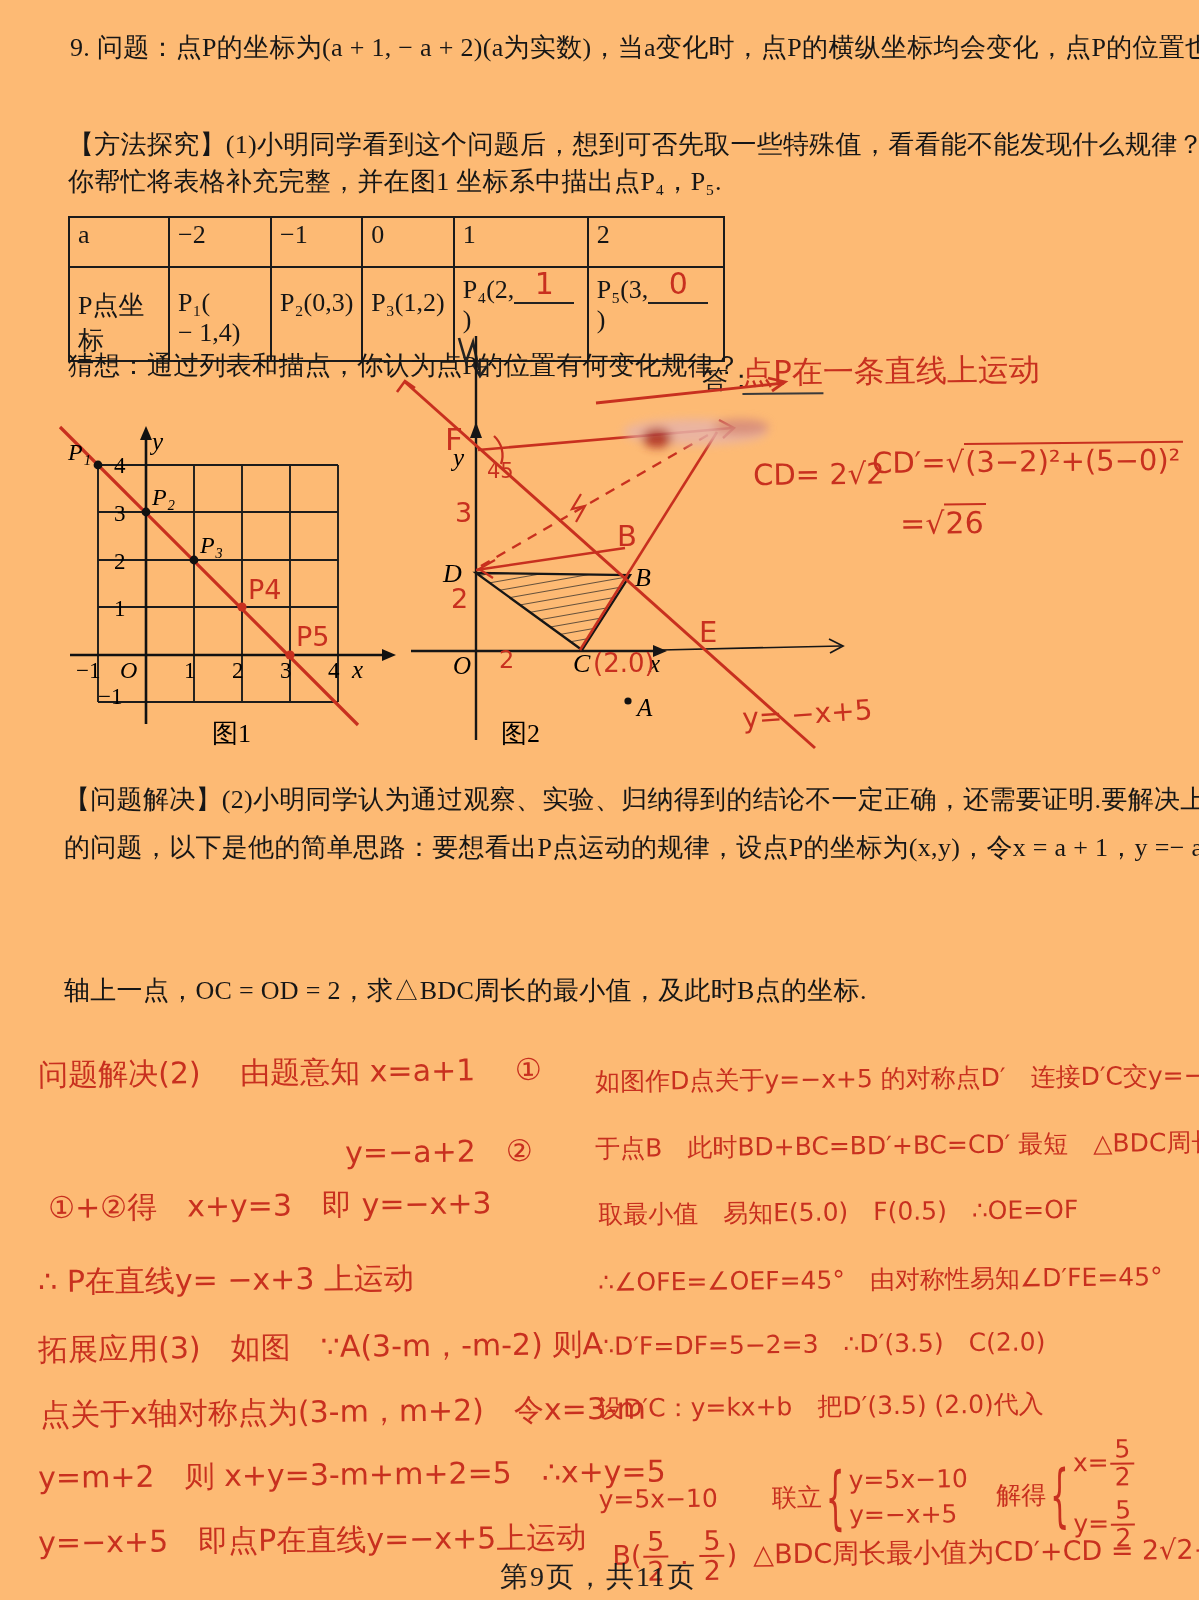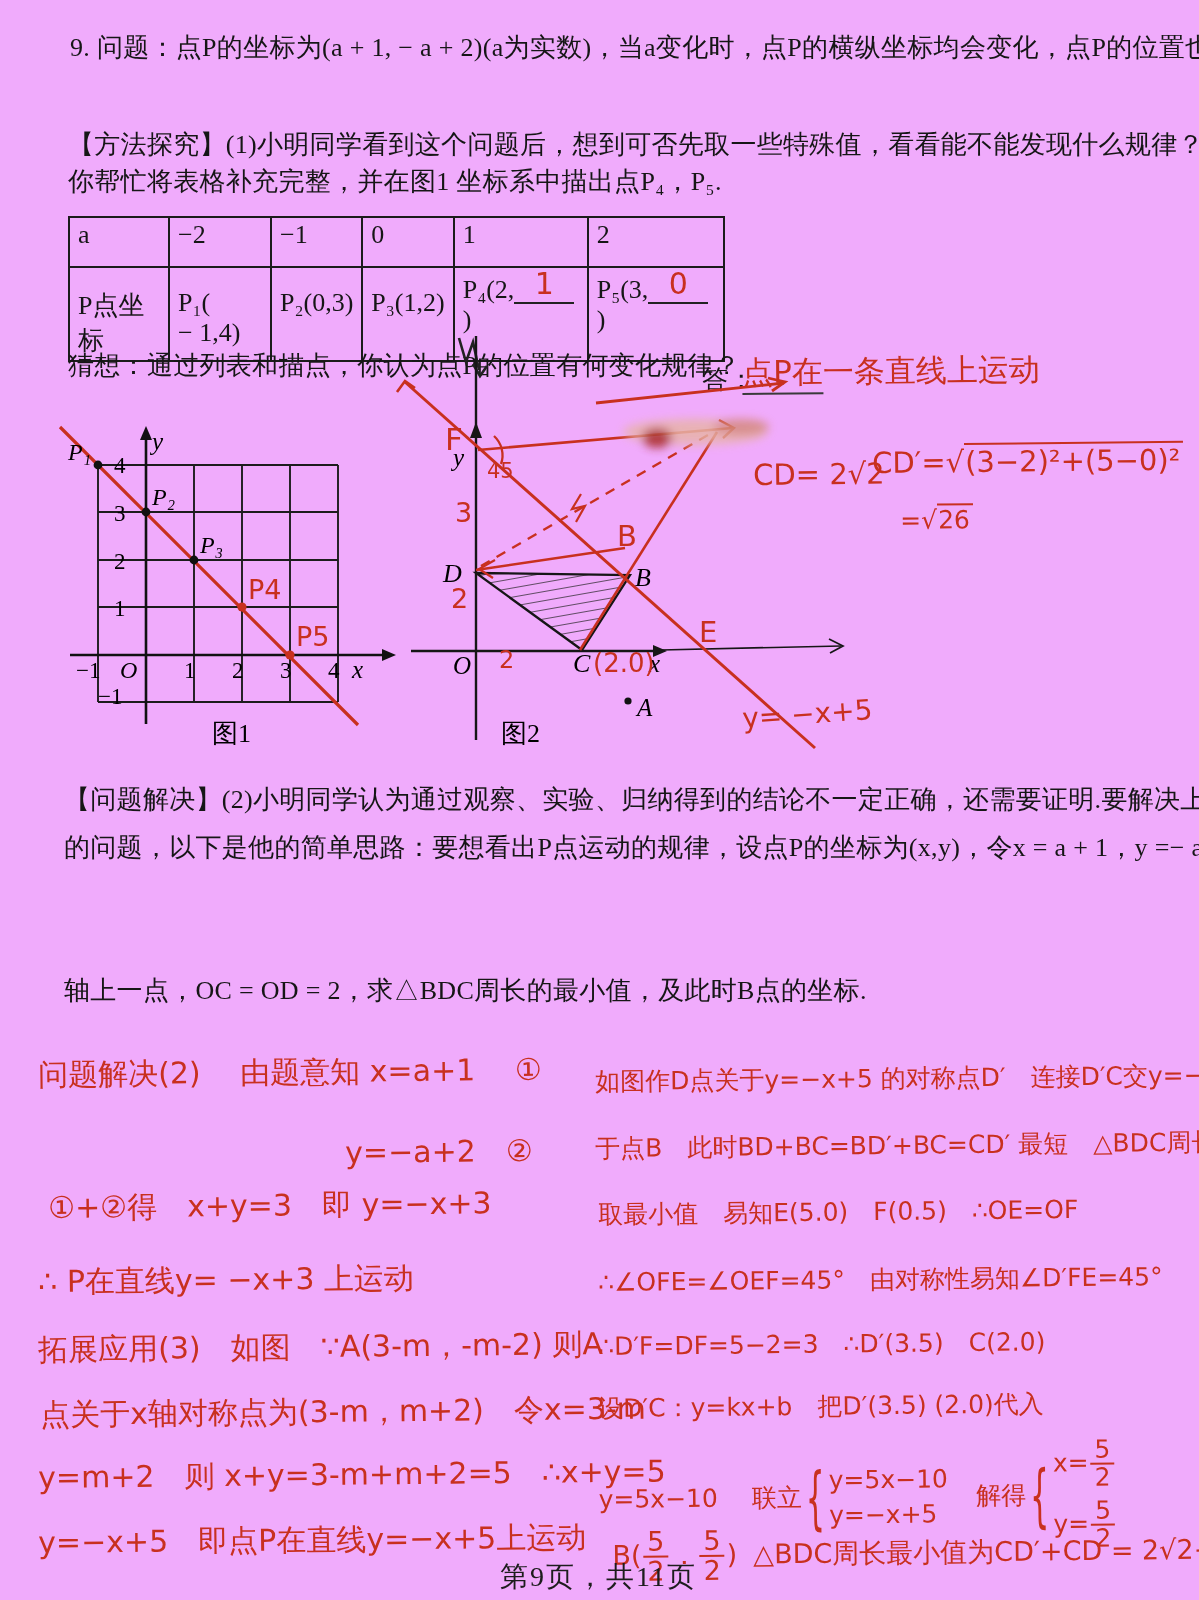--- a/index.html
+++ b/index.html
@@ -1,16 +1,16 @@
 <!DOCTYPE html>
 <html><head>
 <meta charset="utf-8">
 <style>
   html,body{margin:0;padding:0;background:#d8d8d4;}
-  .page{position:relative;width:1199px;height:1600px;margin:0 auto;background:#f0abfc;
+  .page{position:relative;width:1199px;height:1600px;margin:0 auto;background:#fdba74;
         font-family:"Liberation Serif",serif;color:#161616;overflow:hidden;}
   .pt{position:absolute;font-size:26px;white-space:nowrap;letter-spacing:.3px;}
   .hw{position:absolute;color:#c8301f;font-family:"DejaVu Sans",sans-serif;white-space:nowrap;
       transform:rotate(-0.6deg);transform-origin:left top;}
   .hwL{font-size:30px;}
   .hwR{font-size:25px;}
   table.ptable{position:absolute;left:68px;top:216px;border-collapse:collapse;font-size:26px;}
   table.ptable td{border:2.4px solid #1b1b1b;padding:2px 8px;vertical-align:top;}
   .c0{width:82px;} .c1{width:84px;} .c2{width:60px;} .c3{width:64px;} .c4{width:116px;} .c5{width:118px;}
   .r1 td{height:44px;} .r2 td{height:86px;}
@@ -194,21 +194,21 @@
     <text class="red" x="198" y="274" font-size="26">(2.0)</text>
     <text class="red" x="304" y="244" font-size="29">E</text>
     <text class="red" x="348" y="330" font-size="28" transform="rotate(-4 348 330)">y= −x+5</text>
     <text x="106" y="344" font-size="26">图2</text>
   </svg>
 
   <div class="hw" style="left:753px;top:458px;font-size:29px">CD= 2√2</div>
   <div class="hw" style="left:872px;top:446px;font-size:29px">
     <span>CD′=√</span><span class="rad">(3−2)²+(5−0)²</span>
   </div>
-  <div class="hw" style="left:900px;top:506px;font-size:25px">
+  <div class="hw" style="left:900px;top:506px;font-size:30px">
     <span>=√</span><span class="rad">26</span>
   </div>
 
   <div class="pt" style="left:64px;top:782px">【问题解决】(2)小明同学认为通过观察、实验、归纳得到的结论不一定正确，还需要证明.要解决上面</div>
   <div class="pt" style="left:64px;top:830px">的问题，以下是他的简单思路：要想看出P点运动的规律，设点P的坐标为(x,y)，令x = a + 1，y =− a + 2，</div>
   <div class="pt" style="left:64px;top:973px">轴上一点，OC = OD = 2，求△BDC周长的最小值，及此时B点的坐标.</div>
 
   <div class="hw hwL" style="left:38px;top:1055px">问题解决(2)　 由题意知 x=a+1　 ①</div>
   <div class="hw hwL" style="left:345px;top:1133px">y=−a+2　②</div>
   <div class="hw hwL" style="left:48px;top:1188px">①+②得　x+y=3　即 y=−x+3</div>
@@ -219,21 +219,21 @@
   <div class="hw hwL" style="left:38px;top:1523px">y=−x+5　即点P在直线y=−x+5上运动</div>
 
   <div class="hw hwR" style="left:595px;top:1065px">如图作D点关于y=−x+5 的对称点D′　连接D′C交y=−x+5</div>
   <div class="hw hwR" style="left:595px;top:1132px">于点B　此时BD+BC=BD′+BC=CD′ 最短　△BDC周长</div>
   <div class="hw hwR" style="left:598px;top:1198px">取最小值　易知E(5.0)　F(0.5)　∴OE=OF</div>
   <div class="hw hwR" style="left:598px;top:1266px">∴∠OFE=∠OEF=45°　由对称性易知∠D′FE=45°</div>
   <div class="hw hwR" style="left:598px;top:1330px">∴D′F=DF=5−2=3　∴D′(3.5)　C(2.0)</div>
   <div class="hw hwR" style="left:598px;top:1392px">设D′C：y=kx+b　把D′(3.5) (2.0)代入</div>
   <div class="hw hwR sysrow" style="left:598px;top:1442px">
     <span>y=5x−10</span>
-    <span style="margin-left:34px">联立</span>
+    <span style="margin-left:54px">联立</span>
     <span class="brace">{</span>
     <span class="syscol">
       <span>y=5x−10</span>
       <span>y=−x+5</span>
     </span>
     <span style="margin-left:28px">解得</span>
     <span class="brace">{</span>
     <span class="syscol">
       <span><span>x=</span><span class="frac">
             <span class="n">5</span>

